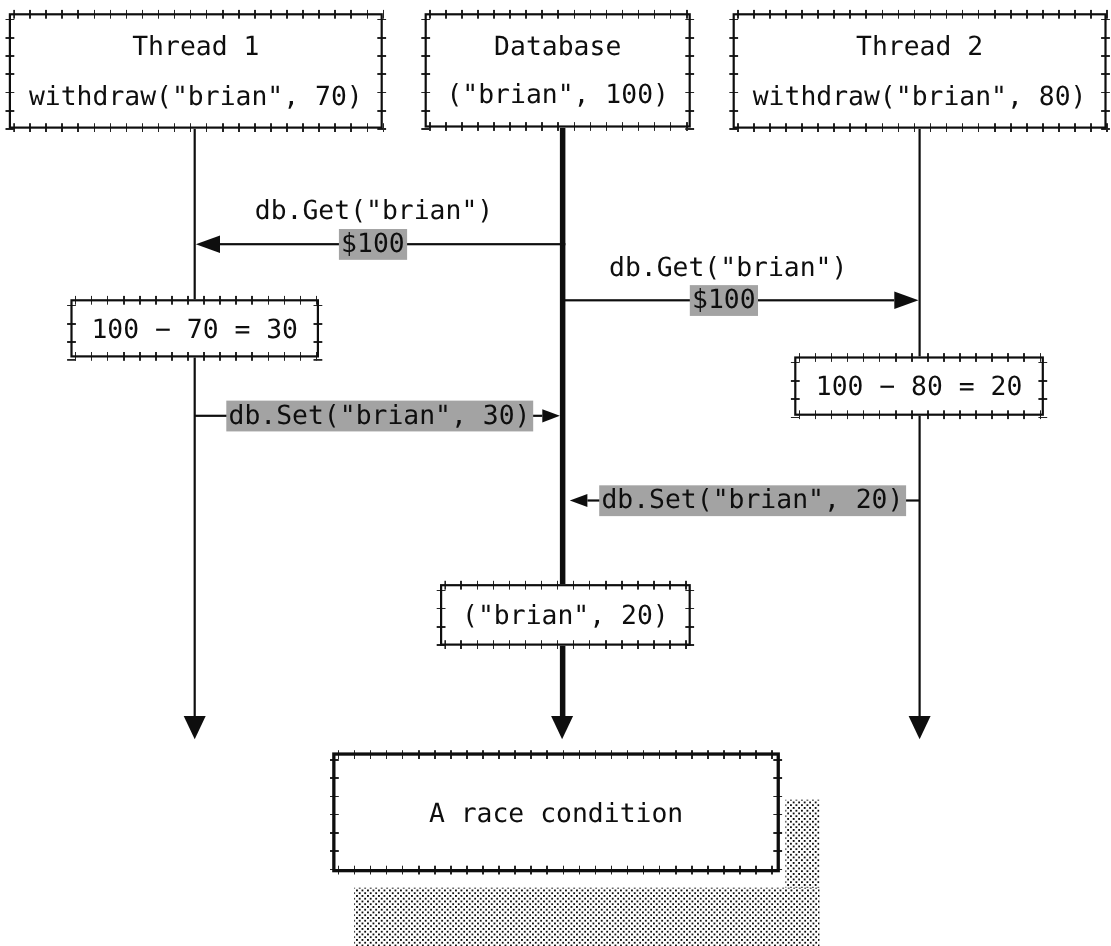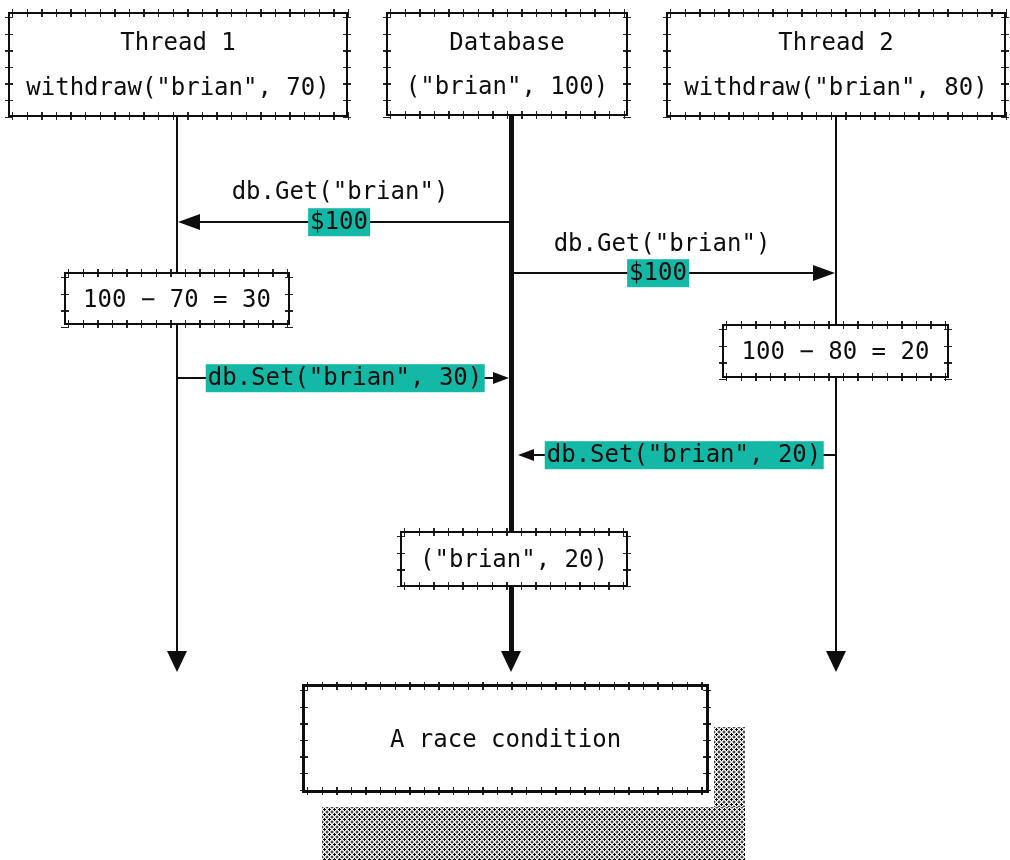--- a/index.html
+++ b/index.html
@@ -134,21 +134,21 @@
   .head-msg3 { left: 493px; top: 372px; }
   .head-msg4 { left: 518px; top: 449px; }
 
   .mlabel {
     position: absolute;
     transform: translate(-50%, -50%);
     white-space: nowrap;
     z-index: 4;
     line-height: 1.15;
   }
-  .on-line { background: #14b8a6; padding: 0 2px; }
+  .on-line { background: #a3a3a3; padding: 0 2px; }
   .label-msg1 { left: 340px; top: 192px; }
   .value-msg1 { left: 339px; top: 222px; }
   .label-msg2 { left: 662px; top: 244px; }
   .value-msg2 { left: 658px; top: 273px; }
   .label-msg3 { left: 345px; top: 378px; }
   .label-msg4 { left: 684px; top: 455px; }
 
   
   .shadow {
     position: absolute;

